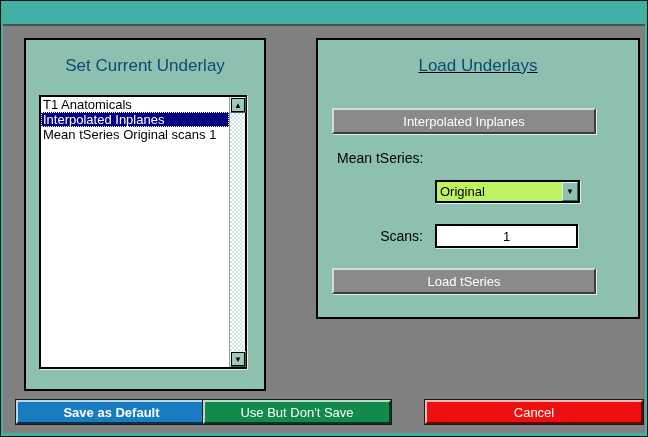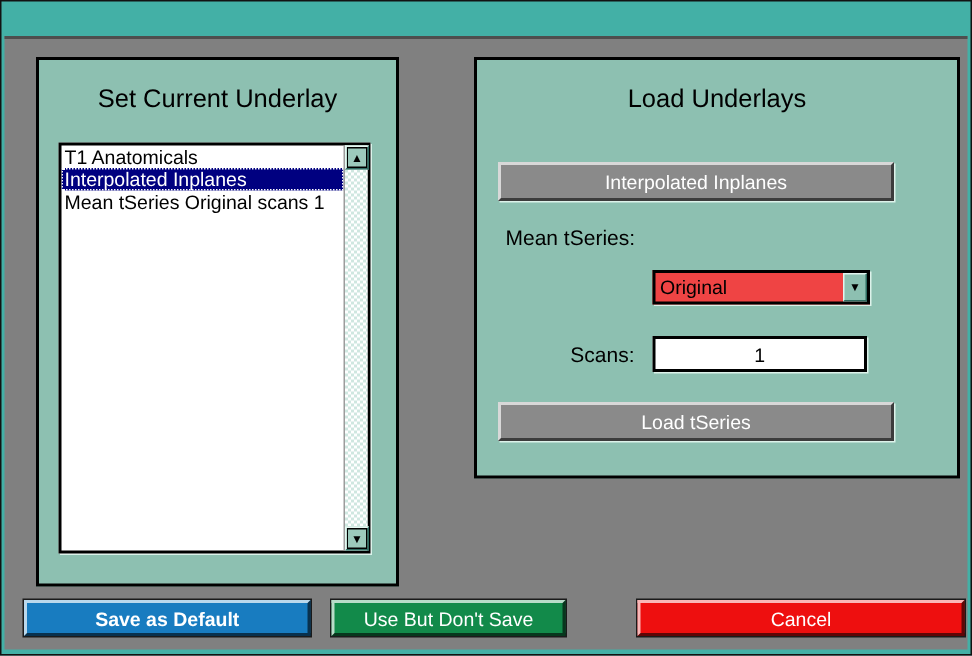--- a/index.html
+++ b/index.html
@@ -35,23 +35,23 @@
   .glyph-max{width:8px;height:7px;border:1px solid #000;border-top-width:2px;}
   
   .body{
     position:absolute;left:2px;top:23px;right:2px;bottom:3px;
     background:#808080;border-top:2px solid #4e4e4e;
   }
   .panel{
     position:absolute;background:#8dc0b1;border:2px solid #000;
   }
   .panel-left{left:21px;top:12px;width:242px;height:353px;}
-  .panel-right{left:313px;top:12px;width:324px;height:281px;}
+  .panel-right{left:313px;top:12px;width:324px;height:281px;text-decoration:underline;}
   .panel-title{
-    text-align:center;color:#000000;font-size:17px;margin-top:16px;
+    text-align:center;color:#0c4a6e;font-size:17px;margin-top:16px;
     font-weight:normal;
   }
   
   .listbox{
     position:absolute;left:13px;top:55px;width:208px;height:274px;
     background:#fff;border:2px solid #000;
     box-shadow:1px 1px 0 rgba(240,255,250,.8);
     padding-left:36px;
   }
   .list-items{position:absolute;left:0;top:0;right:16px;bottom:0;overflow:hidden;}
@@ -91,21 +91,21 @@
   }
   .btn-interp{position:absolute;left:14px;top:68px;width:264px;height:26px;}
   .btn-loadts{position:absolute;left:14px;top:228px;width:264px;height:26px;}
   
   .lbl{position:absolute;color:#000;font-size:14px;white-space:nowrap;}
   .lbl-mean{left:19px;top:110px;}
   .lbl-datatype{left:0;top:144px;width:105px;text-align:right;}
   .lbl-scans{left:0;top:188px;width:105px;text-align:right;}
   .combo{
     position:absolute;left:117px;top:140px;width:145px;height:23px;
-    background:#ef4444;border:2px solid #000;
+    background:#bef264;border:2px solid #000;
     box-shadow:1px 1px 0 rgba(235,250,245,.85);
     display:flex;align-items:stretch;cursor:default;
   }
   .combo-value{
     flex:1 1 auto;font-size:13px;color:#000;line-height:19px;
     padding-left:3px;overflow:hidden;white-space:nowrap;
   }
   .combo-arrow{
     flex:0 0 16px;background:#8dc0b1;
     border-top:1px solid #e2f4ee;border-left:1px solid #e2f4ee;
@@ -126,21 +126,21 @@
     font-family:"Liberation Sans",sans-serif;
     border-top:2px solid rgba(255,255,255,.7);
     border-left:2px solid rgba(255,255,255,.7);
     border-bottom:2px solid rgba(0,0,0,.6);
     border-right:2px solid rgba(0,0,0,.6);
     box-shadow:0 0 0 1px #1a1a1a;
     display:flex;align-items:center;justify-content:center;
     cursor:default;padding:0;
   }
   .btn-save{left:13px;width:191px;background:#187cc0;font-weight:bold;}
-  .btn-use{left:218px;width:156px;background:#128a4a;}
+  .btn-use{left:200px;width:188px;background:#128a4a;}
   .btn-cancel{left:422px;width:218px;background:#ee0f0f;}
 </style>
 </head>
 <body>
 
 <div class="window">
 
 
   <div class="body">
 

